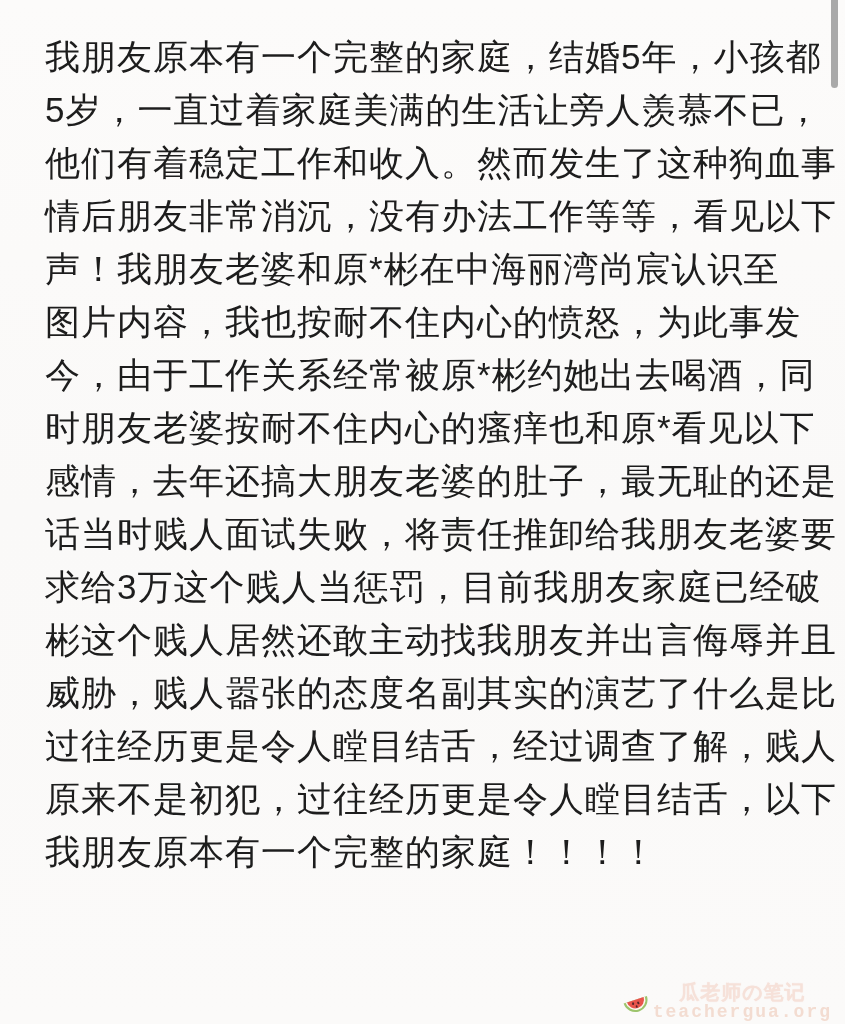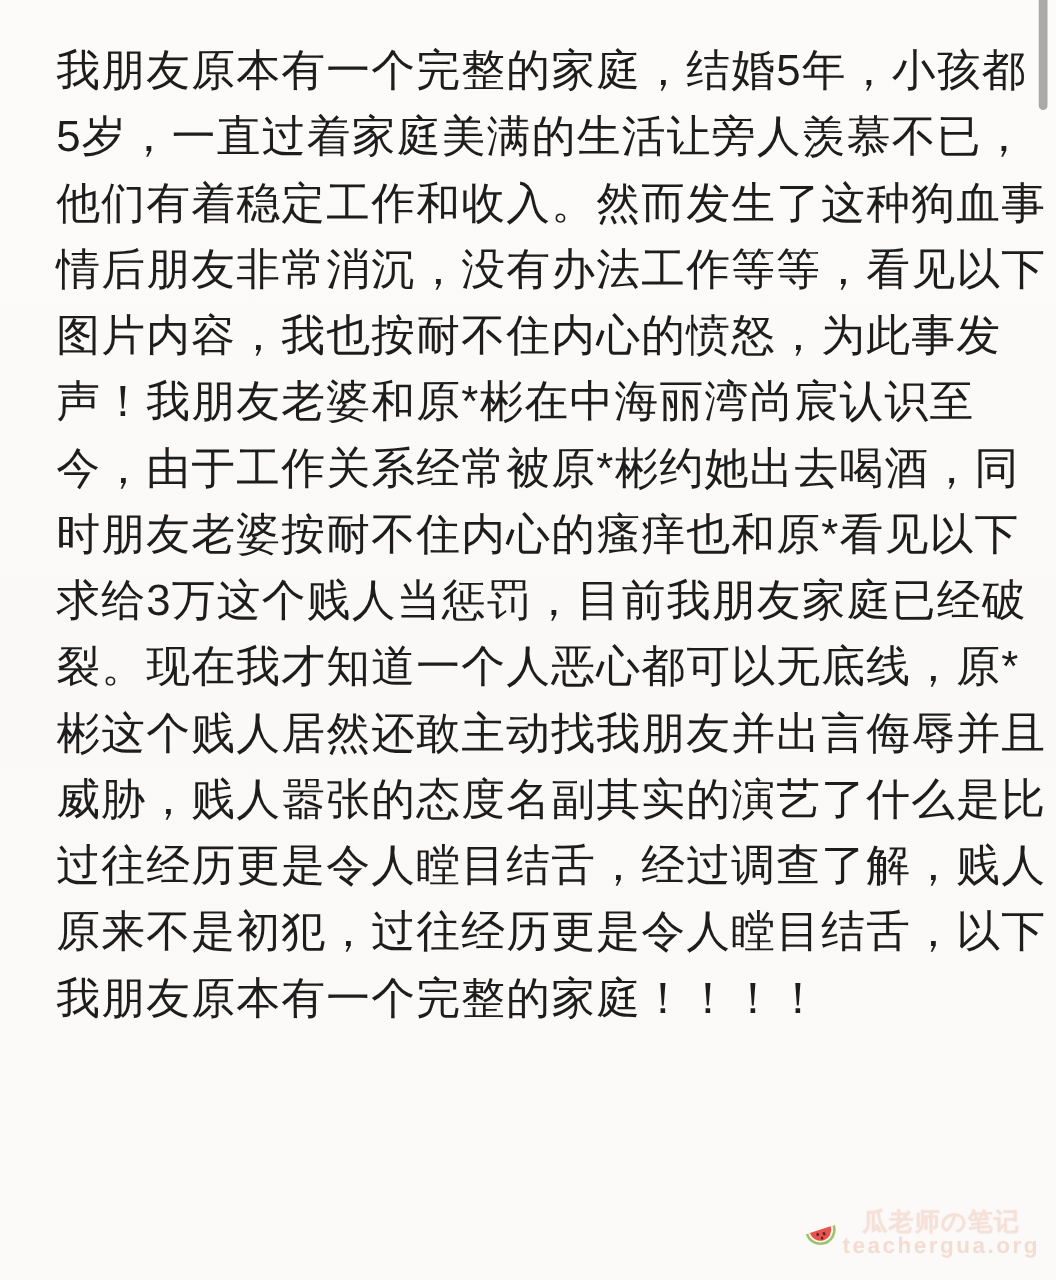--- a/index.html
+++ b/index.html
@@ -41,25 +41,26 @@
     left: 831px;
     top: 0;
     width: 7px;
     height: 88px;
     background: #a9a9a9;
     border-radius: 0 0 4px 4px;
   }
   .watermark {
     position: absolute;
     right: 13px;
-    bottom: 20px;
+    bottom: 4px;
     display: flex;
     align-items: center;
     gap: 3px;
     user-select: none;
+    font-family: Liberation Mono, monospace;
   }
   .watermark-icon {
     width: 28px;
     height: 28px;
     flex: 0 0 auto;
   }
   .watermark-texts {
     display: flex;
     flex-direction: column;
     align-items: center;
@@ -83,26 +84,27 @@
 </head>
 <body>
 
 <div class="screen">
 
   <div class="text-block">
     <div class="text-line">我朋友原本有一个完整的家庭，结婚5年，小孩都</div>
     <div class="text-line">5岁，一直过着家庭美满的生活让旁人羡慕不已，</div>
     <div class="text-line">他们有着稳定工作和收入。然而发生了这种狗血事</div>
     <div class="text-line">情后朋友非常消沉，没有办法工作等等，看见以下</div>
+    <div class="text-line">声！我朋友老婆和原*彬在中海丽湾尚宸认识至</div>
     <div class="text-line">图片内容，我也按耐不住内心的愤怒，为此事发</div>
-    <div class="text-line">声！我朋友老婆和原*彬在中海丽湾尚宸认识至</div>
     <div class="text-line">今，由于工作关系经常被原*彬约她出去喝酒，同</div>
     <div class="text-line">时朋友老婆按耐不住内心的瘙痒也和原*看见以下</div>
+    <div class="text-line">感情，去年还搞大朋友老婆的肚子，最无耻的还是</div>
+    <div class="text-line">话当时贱人面试失败，将责任推卸给我朋友老婆要</div>
     <div class="text-line">求给3万这个贱人当惩罚，目前我朋友家庭已经破</div>
-    <div class="text-line">裂。现在我才知道一个人恶心都可以无底线，原*</div>
     <div class="text-line">彬这个贱人居然还敢主动找我朋友并出言侮辱并且</div>
     <div class="text-line">威胁，贱人嚣张的态度名副其实的演艺了什么是比</div>
     <div class="text-line">过往经历更是令人瞠目结舌，经过调查了解，贱人</div>
     <div class="text-line">原来不是初犯，过往经历更是令人瞠目结舌，以下</div>
     <div class="text-line">我朋友原本有一个完整的家庭！！！！</div>
   </div>
 
   <div class="scrollbar-thumb"></div>
 
   <div class="watermark">

